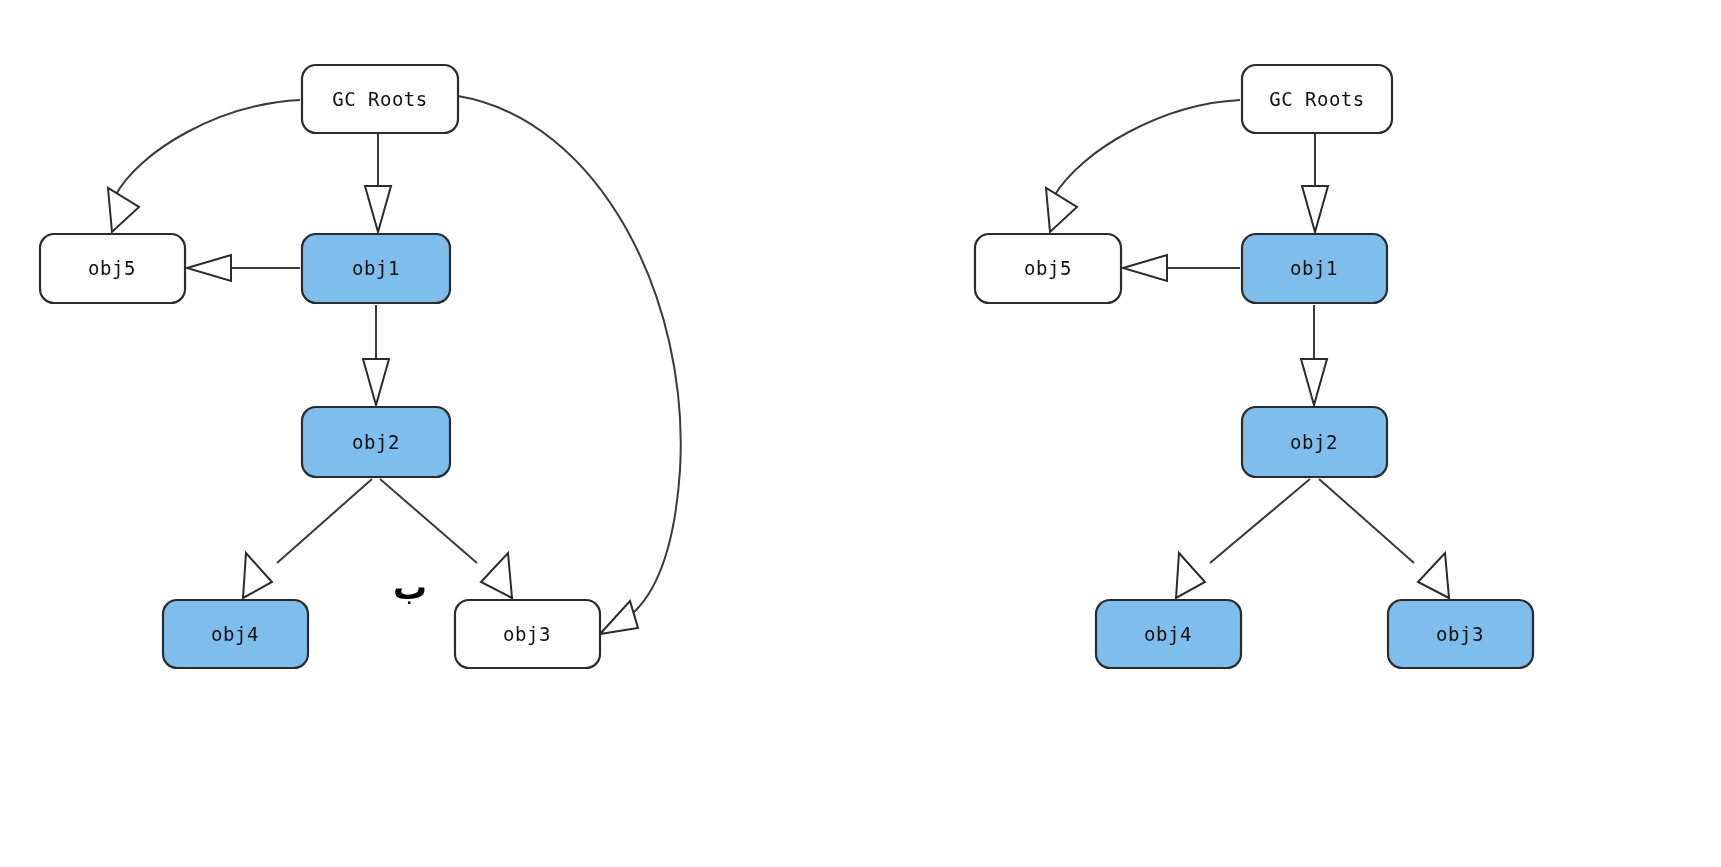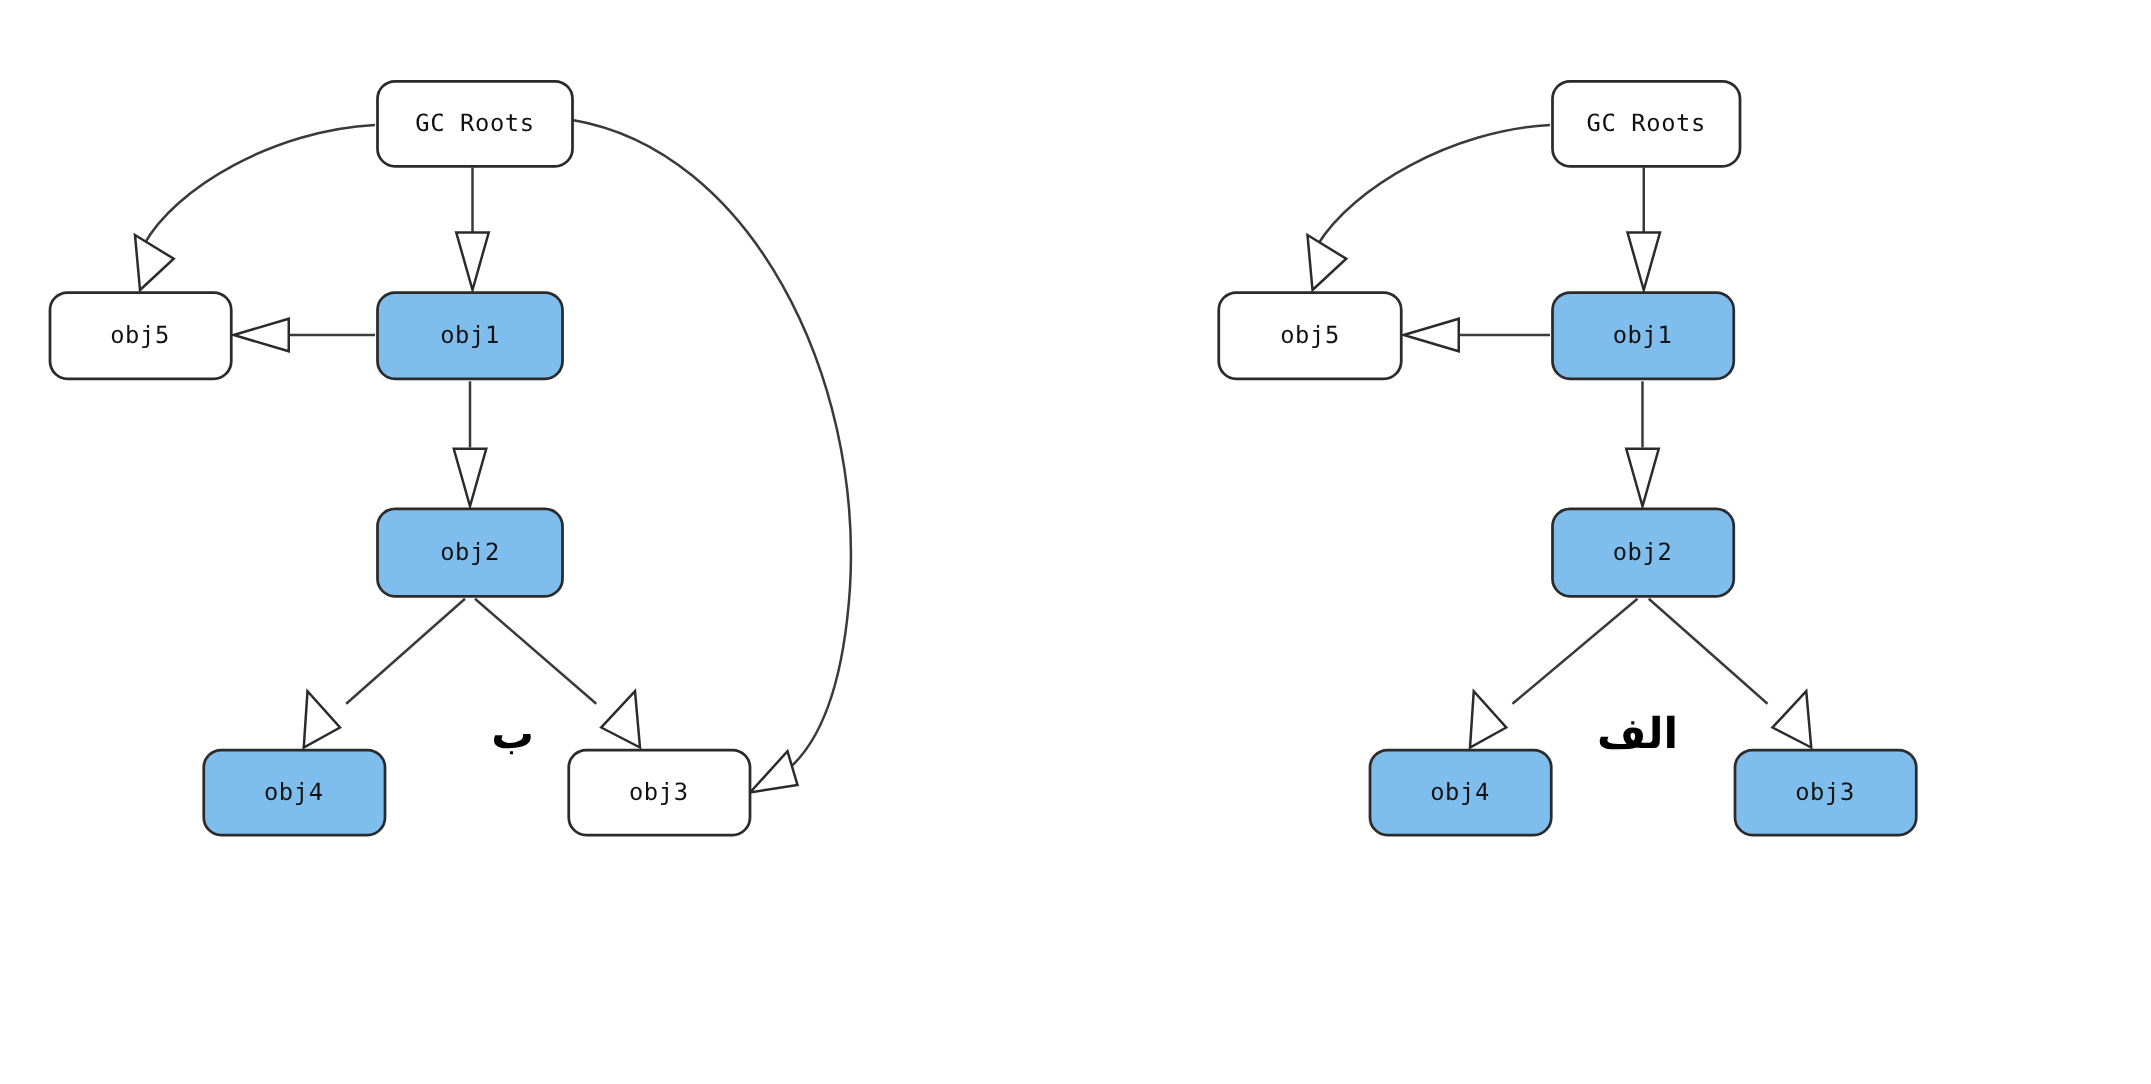--- a/index.html
+++ b/index.html
@@ -138,16 +138,15 @@
         <rect class="node-rect blue" x="196" y="600" width="145" height="68" rx="14" ry="14"></rect>
         <text class="node-label" x="268" y="635">obj4</text>
       </g>
 
       <g>
         <rect class="node-rect blue" x="488" y="600" width="145" height="68" rx="14" ry="14"></rect>
         <text class="node-label" x="560" y="635">obj3</text>
       </g>
     </svg>
 
-    <div class="caption">الف</div>
   </div>
 
 </div>
 
 </body></html>

